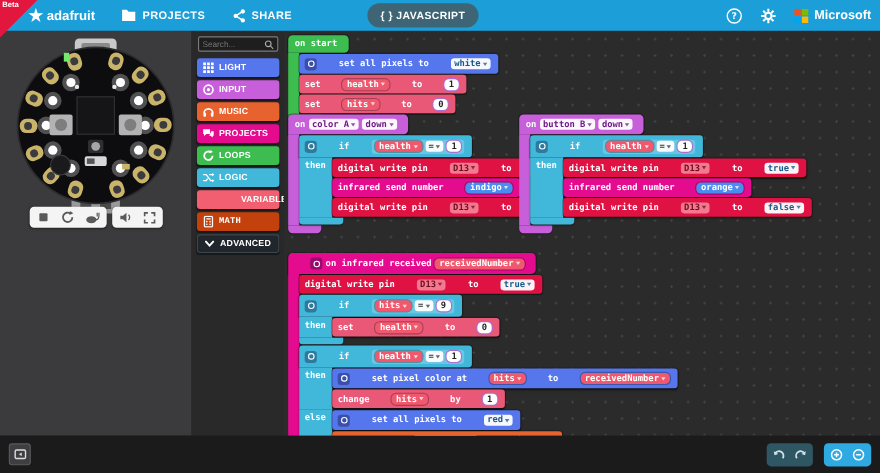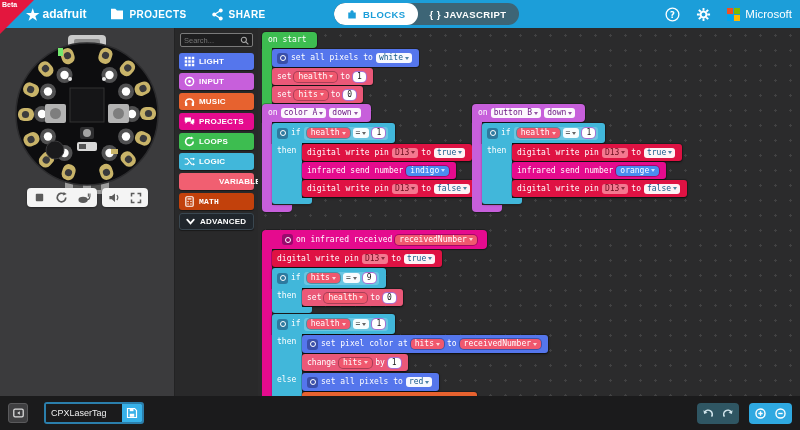--- a/index.html
+++ b/index.html
@@ -11,46 +11,46 @@
   .beta-ribbon{position:absolute;top:0;left:0;width:0;height:0;border-top:34px solid #E3173E;border-right:34px solid transparent;z-index:7}
   .beta-text{position:absolute;top:1px;left:2px;z-index:8;font-size:7px;font-weight:bold;color:#fff}
   .brand{display:flex;align-items:center;gap:3px;margin-left:26px;font-weight:bold;font-size:12px}
   .brand .star{font-size:15px;line-height:1}
   .tb-item{display:flex;align-items:center;gap:5px;font-size:10px;font-weight:bold;letter-spacing:.4px;margin-left:24px;cursor:pointer}
   .mode-toggle{position:absolute;left:334px;top:3px;height:22px;display:flex;align-items:center;background:#3D6576;border-radius:11px;overflow:hidden}
   .mode-seg{display:flex;align-items:center;gap:5px;height:22px;padding:0 12px;font-size:9.5px;font-weight:bold;letter-spacing:.4px;cursor:pointer}
   .mode-blocks{background:#fff;color:#1C9ED9;border-radius:11px}
   .mode-js{color:#fff}
   .tb-right{position:absolute;right:8px;top:0;height:28px;display:flex;align-items:center;gap:16px}
-  .ms-logo{display:flex;align-items:center;gap:5px;font-size:11.5px;font-weight:normal;color:#fff}
+  .ms-logo{display:flex;align-items:center;gap:5px;font-size:11.5px;font-weight:bold;color:#fff}
   .icon-btn{cursor:pointer;display:flex;align-items:center}
 
   
   .simpanel{position:absolute;top:28px;left:0;width:175px;bottom:34px;background:#3b3b3d;border-right:1px solid #232324}
   .simbtns{position:absolute;top:160px;left:0;width:100%;display:flex;justify-content:center;gap:5px}
   .simgroup{display:flex;align-items:center;background:#f4f4f4;border-radius:4px;padding:3px 6px;gap:9px;box-shadow:0 1px 2px rgba(0,0,0,.4)}
 
   
   .toolbox{position:absolute;top:28px;left:175px;width:83px;bottom:34px;background:#29292a;padding-top:5px}
   .search{display:flex;align-items:center;gap:2px;margin:0 5px 6px;height:14px;background:#1e1e1f;border:1px solid #7a7a7a;border-radius:2px;padding:0 3px}
   .search input{flex:1;width:40px;background:transparent;border:none;outline:none;color:#ccc;font-size:7.5px;font-family:"Liberation Sans",sans-serif}
   .cat{display:flex;align-items:center;gap:4px;height:17px;margin:0 4px 3px;border-radius:3px;padding:0 5px;color:#fff;font-size:8px;font-weight:bold;letter-spacing:.2px;cursor:pointer;box-shadow:0 1px 1px rgba(0,0,0,.4)}
 
   
   .workspace{position:absolute;top:28px;left:258px;right:0;bottom:34px;background:#2b2b2c;background-image:radial-gradient(#424243 1px,transparent 1.3px);background-size:15px 15px}
   .getting-started{position:absolute;top:2px;right:6px;background:#3EB94D;color:#fff;font-size:9.5px;font-weight:bold;padding:4px 9px;border-radius:3px;cursor:pointer;box-shadow:0 1px 2px rgba(0,0,0,.4)}
 
   
-  .blk{position:absolute;font-family:"DejaVu Sans Mono",monospace;font-size:8px;font-weight:normal;color:#fff;line-height:1}
+  .blk{position:absolute;font-family:"DejaVu Sans Mono",monospace;font-size:8px;font-weight:bold;color:#fff;line-height:1}
   .bhdr{display:inline-flex;align-items:center;gap:3px;padding:4px 10px 4px 6px;border-radius:4px 4px 4px 0;box-shadow:0 0 0 1px rgba(0,0,0,.25),0 1px 1px rgba(0,0,0,.3);white-space:nowrap}
   .bwrap{display:flex}
   .bspine{width:10px;flex:none}
   .bkids{display:flex;flex-direction:column;align-items:flex-start;gap:1px;padding:1px 0}
   .bfoot{height:7px;width:30px;border-radius:0 0 4px 4px;box-shadow:0 1px 1px rgba(0,0,0,.3)}
-  .brow{display:inline-flex;align-items:center;gap:3px;padding:3.5px 7px 3.5px 5px;border-radius:3px;box-shadow:0 0 0 1px rgba(0,0,0,.22),0 1px 1px rgba(0,0,0,.3);white-space:nowrap}
+  .brow{display:inline-flex;align-items:center;gap:20px;padding:3.5px 7px 3.5px 5px;border-radius:3px;box-shadow:0 0 0 1px rgba(0,0,0,.22),0 1px 1px rgba(0,0,0,.3);white-space:nowrap}
   .bicon{width:11px;height:11px;border-radius:3px;background:rgba(10,10,50,.35);display:inline-flex;align-items:center;justify-content:center;flex:none}
   .bicon::after{content:"";width:4px;height:4px;border:1.5px solid #fff;border-radius:50%}
   .fld{display:inline-flex;align-items:center;gap:2px;background:rgba(255,255,255,.95);color:#333;border-radius:3px;padding:1px 3px;cursor:pointer}
   .fld-purple{color:#6E1B85}
   .fld-blue{color:#155A8A}
   .fld-pin{background:#F4788F;color:#6E0F20}
   .pill{display:inline-flex;align-items:center;gap:2px;border-radius:4px;padding:1px 4px;box-shadow:0 0 0 1px rgba(0,0,0,.28);cursor:pointer}
   .pill-var{background:#F0586E;color:#fff}
   .pill-num{background:#fff;color:#222;box-shadow:0 0 0 1px #A86FD3}
   .pill-color{background:#4A8CF0;color:#fff}
@@ -92,26 +92,20 @@
   <div class="tb-item">
     <svg width="13" height="13" viewBox="0 0 16 16">
         <path d="M4 8l8-5M4 8l8 5" stroke="#fff" stroke-width="1.6"></path>
         <circle cx="12" cy="3" r="2.4" fill="#fff"></circle>
         <circle cx="12" cy="13" r="2.4" fill="#fff"></circle>
         <circle cx="4" cy="8" r="2.4" fill="#fff"></circle>
       </svg>
     <span>SHARE</span>
   </div>
   <div class="mode-toggle">
-    <div class="mode-seg mode-blocks">
-      <svg width="12" height="12" viewBox="0 0 16 16">
-          <path d="M3 6h3a2.2 2.2 0 114 0h3v8H3z" fill="#1C9ED9"></path>
-        </svg>
-      <span>BLOCKS</span>
-    </div>
     <div class="mode-seg mode-js">
       <span>{ } JAVASCRIPT</span>
     </div>
   </div>
   <div class="tb-right">
     <span class="icon-btn">
       <svg width="15" height="15" viewBox="0 0 16 16">
           <circle cx="8" cy="8" r="6.8" fill="none" stroke="#fff" stroke-width="1.4"></circle>
           <text x="8" y="11.2" text-anchor="middle" font-size="9" font-weight="bold" fill="#fff" font-family="DejaVu Sans">?</text>
         </svg>
@@ -708,30 +702,20 @@
   </div>
 </div>
 
 <div class="bottombar">
   <div class="collapse-btn">
     <svg width="13" height="12" viewBox="0 0 15 14">
         <rect x="2" y="2.5" width="11" height="9" rx="1.5" fill="none" stroke="#ddd" stroke-width="1.5"></rect>
         <path d="M9 5L6 7l3 2z" fill="#ddd"></path>
       </svg>
   </div>
-  <div class="proj">
-    <input value="CPXLaserTag" style="">
-    <span class="save">
-      <svg width="12" height="12" viewBox="0 0 16 16">
-          <path d="M2 2h9.5L14 4.5V14H2z" fill="none" stroke="#fff" stroke-width="1.6"></path>
-          <rect x="5" y="9" width="6" height="4" fill="#fff"></rect>
-          <rect x="5" y="2.6" width="5" height="3" fill="#fff"></rect>
-        </svg>
-    </span>
-  </div>
   <div class="spacer"></div>
   <div class="undoredo">
     <span class="sbtn">
       <svg width="13" height="12" viewBox="0 0 16 14">
           <path d="M13 11.5A5 5 0 004.6 5.8" stroke="#cfe3ea" stroke-width="2" fill="none"></path>
           <path d="M3 3.5l.8 4.6 4.2-1.4z" fill="#cfe3ea"></path>
         </svg>
     </span>
     <span class="sbtn">
       <svg width="13" height="12" viewBox="0 0 16 14">

